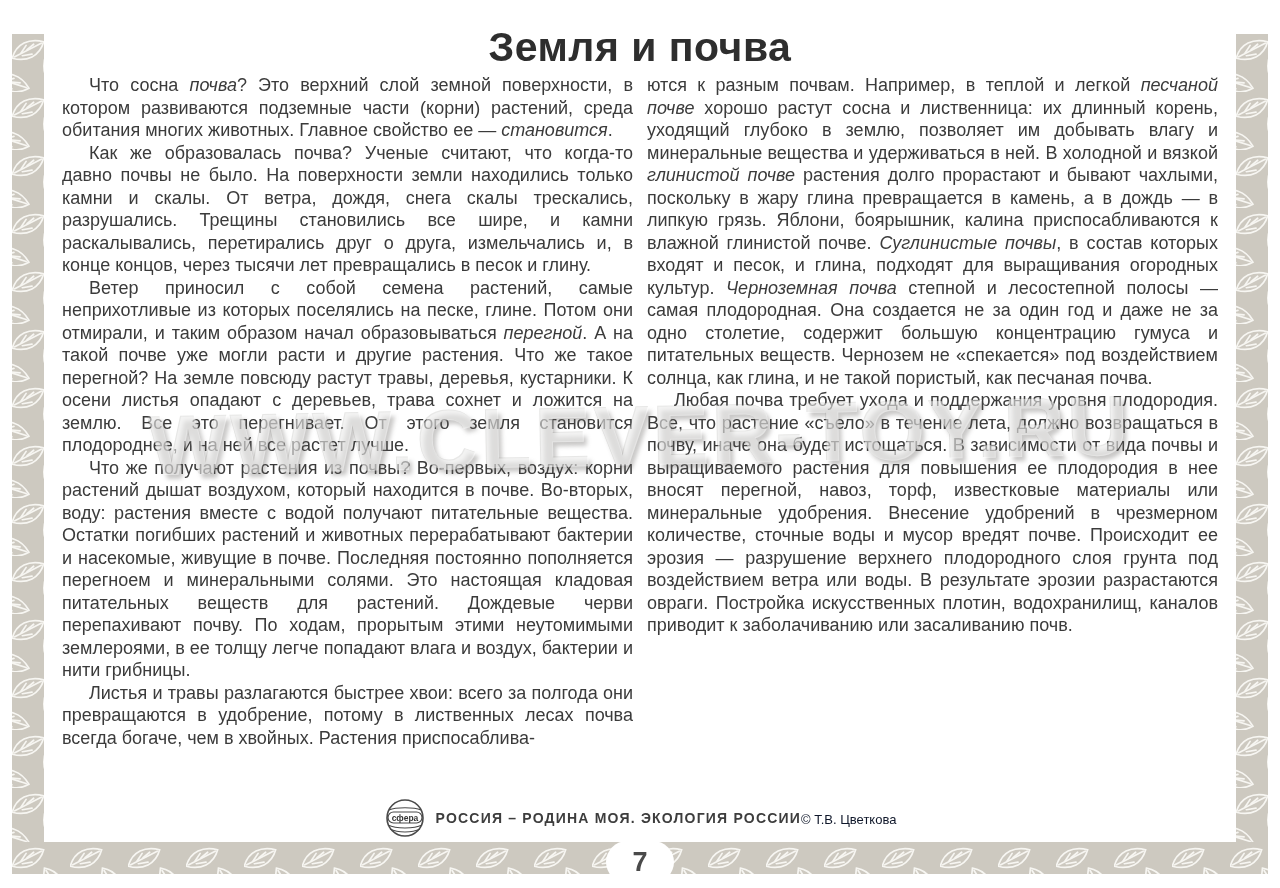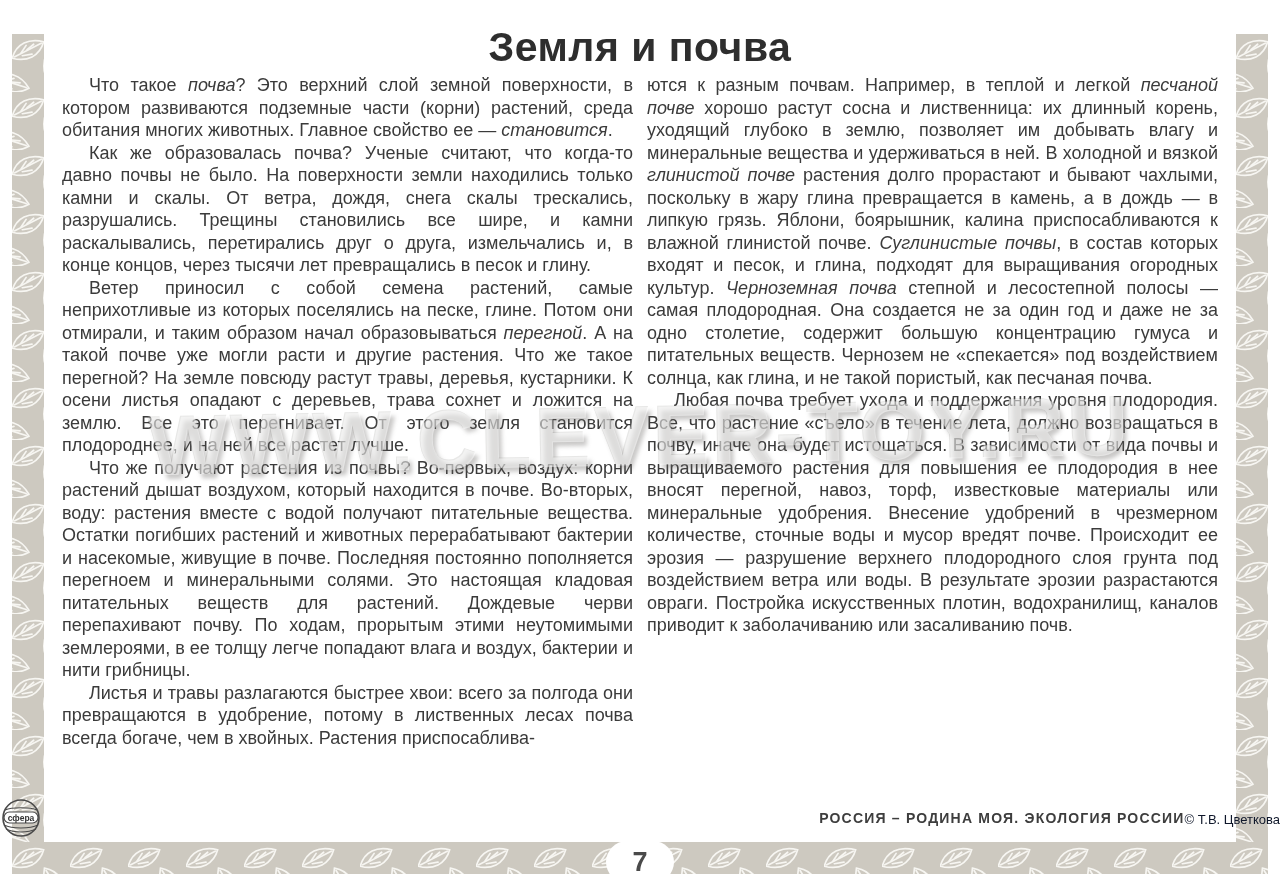--- a/index.html
+++ b/index.html
@@ -40,21 +40,21 @@
     text-align:center;
     font-size:84px;font-weight:bold;letter-spacing:3px;
     color:rgba(255,255,255,0.50);
     text-shadow:3px 4px 4px rgba(100,98,94,0.35), -1px -1px 0 rgba(130,128,124,0.18);
     transform:rotate(-1.2deg);
     pointer-events:none;white-space:nowrap;
   }
 
   .footer{
     position:absolute;top:797px;left:0;width:100%;
-    display:flex;justify-content:space-between;align-items:center;gap:10px;
+    display:flex;justify-content:center;align-items:center;gap:10px;
   }
   .footer-text{display:flex;flex-direction:row;align-items:center;}
   .series{
     font-size:14px;font-weight:bold;color:#3d3d3d;letter-spacing:1.2px;
   }
   .copyright{
     font-size:13px;color:#0f172a;margin-top:3px;
   }
 
   .page-number-capsule{
@@ -98,21 +98,21 @@
     <rect x="0" y="0" width="32" height="840" fill="url(#leafTile)"></rect>
   </svg>
   <svg class="border-strip border-bottom" width="1256" height="32">
     <rect x="0" y="0" width="1256" height="32" fill="url(#leafTile)"></rect>
   </svg>
 
   <div class="title">Земля и почва</div>
 
   <div class="columns">
     <div class="col">
-        <p><span>Что такое </span><em>почва</em><span>? Это верхний слой земной поверхности, в котором развиваются подземные части (корни) растений, среда обитания многих животных. Главное свойство ее — </span><em>становится</em><span>.</span></p>
+        <p><span>Что сосна </span><em>почва</em><span>? Это верхний слой земной поверхности, в котором развиваются подземные части (корни) растений, среда обитания многих животных. Главное свойство ее — </span><em>становится</em><span>.</span></p>
         <p><span>Как же образовалась почва? Ученые считают, что когда-то давно почвы не было. На поверхности земли находились только камни и скалы. От ветра, дождя, снега скалы трескались, разрушались. Трещины становились все шире, и камни раскалывались, перетирались друг о друга, измельчались и, в конце концов, через тысячи лет превращались в песок и глину.</span></p>
         <p><span>Ветер приносил с собой семена растений, самые неприхотливые из которых поселялись на песке, глине. Потом они отмирали, и таким образом начал образовываться </span><em>перегной</em><span>. А на такой почве уже могли расти и другие растения. Что же такое перегной? На земле повсюду растут травы, деревья, кустарники. К осени листья опадают с деревьев, трава сохнет и ложится на землю. Все это перегнивает. От этого земля становится плодороднее, и на ней все растет лучше.</span></p>
         <p><span>Что же получают растения из почвы? Во-первых, воздух: корни растений дышат воздухом, который находится в почве. Во-вторых, воду: растения вместе с водой получают питательные вещества. Остатки погибших растений и животных перерабатывают бактерии и насекомые, живущие в почве. Последняя постоянно пополняется перегноем и минеральными солями. Это настоящая кладовая питательных веществ для растений. Дождевые черви перепахивают почву. По ходам, прорытым этими неутомимыми землероями, в ее толщу легче попадают влага и воздух, бактерии и нити грибницы.</span></p>
         <p><span>Листья и травы разлагаются быстрее хвои: всего за полгода они превращаются в удобрение, потому в лиственных лесах почва всегда богаче, чем в хвойных. Растения приспосаблива-</span></p>
       </div>
     <div class="col">
         <p class="no-indent"><span>ются к разным почвам. Например, в теплой и легкой </span><em>песчаной почве</em><span> хорошо растут сосна и лиственница: их длинный корень, уходящий глубоко в землю, позволяет им добывать влагу и минеральные вещества и удерживаться в ней. В холодной и вязкой </span><em>глинистой почве</em><span> растения долго прорастают и бывают чахлыми, поскольку в жару глина превращается в камень, а в дождь — в липкую грязь. Яблони, боярышник, калина приспосабливаются к влажной глинистой почве. </span><em>Суглинистые почвы</em><span>, в состав которых входят и песок, и глина, подходят для выращивания огородных культур. </span><em>Черноземная почва</em><span> степной и лесостепной полосы — самая плодородная. Она создается не за один год и даже не за одно столетие, содержит большую концентрацию гумуса и питательных веществ. Чернозем не «спекается» под воздействием солнца, как глина, и не такой пористый, как песчаная почва.</span></p>
         <p><span>Любая почва требует ухода и поддержания уровня плодородия. Все, что растение «съело» в течение лета, должно возвращаться в почву, иначе она будет истощаться. В зависимости от вида почвы и выращиваемого растения для повышения ее плодородия в нее вносят перегной, навоз, торф, известковые материалы или минеральные удобрения. Внесение удобрений в чрезмерном количестве, сточные воды и мусор вредят почве. Происходит ее эрозия — разрушение верхнего плодородного слоя грунта под воздействием ветра или воды. В результате эрозии разрастаются овраги. Постройка искусственных плотин, водохранилищ, каналов приводит к заболачиванию или засаливанию почв.</span></p>
       </div>
   </div>

